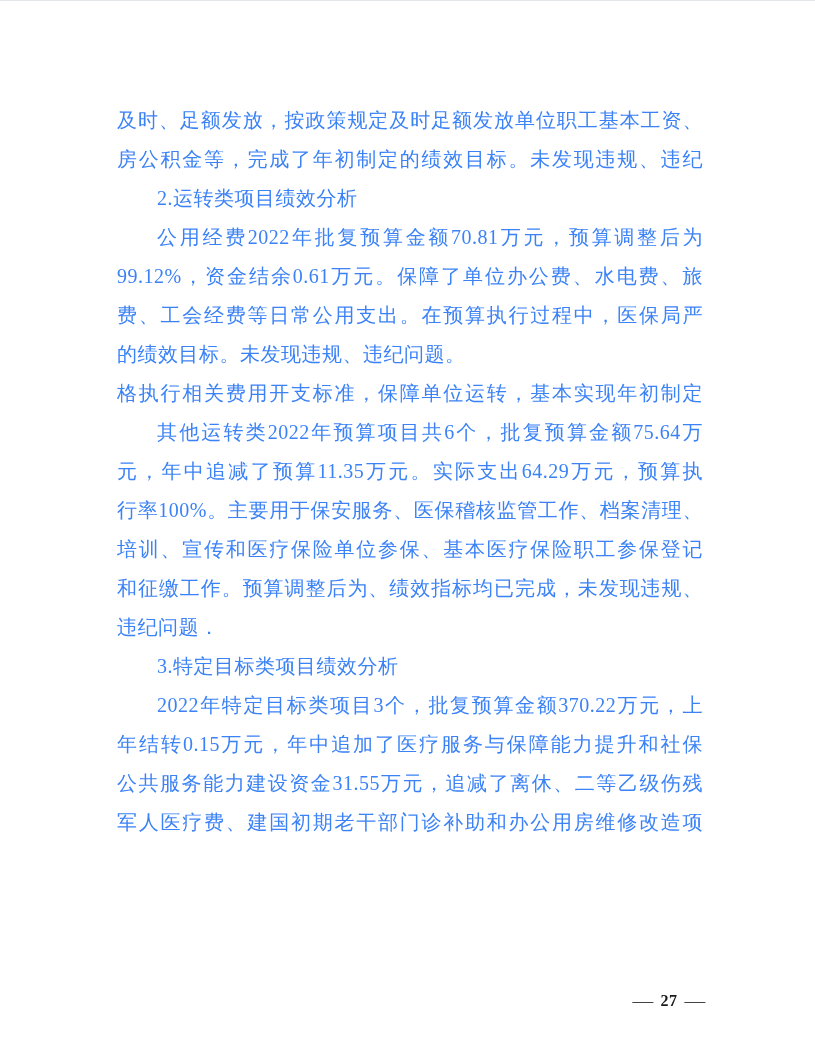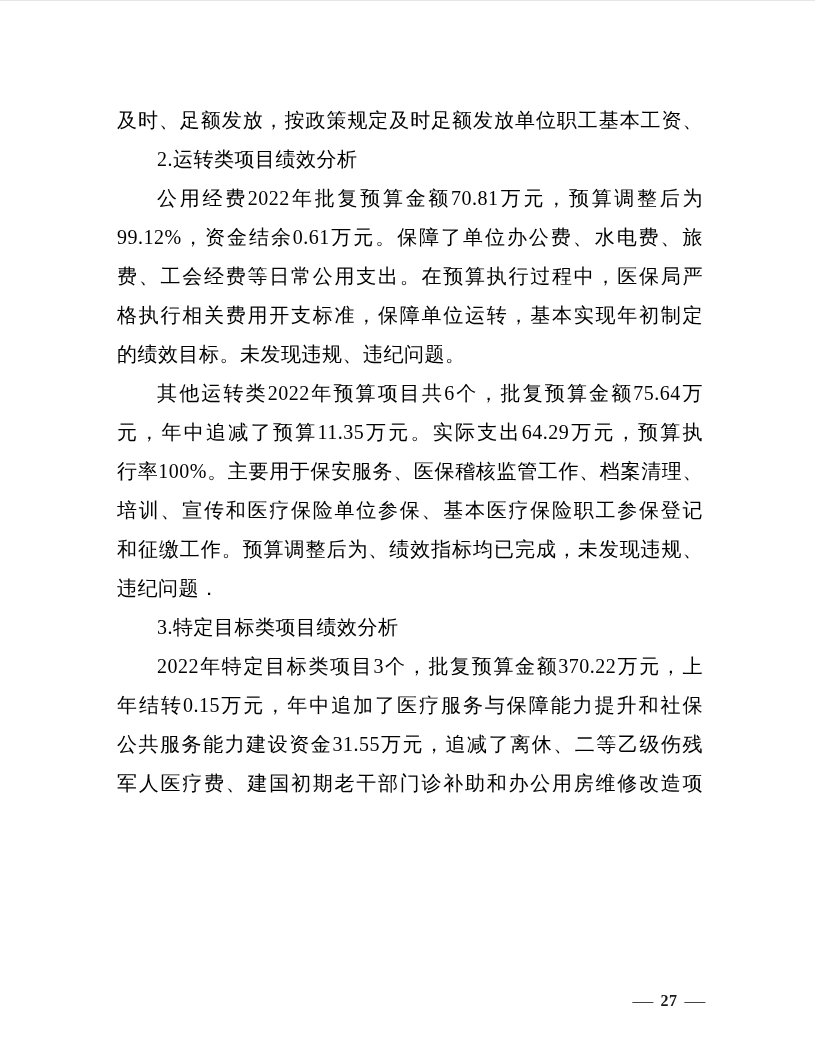--- a/index.html
+++ b/index.html
@@ -14,21 +14,21 @@
     overflow: hidden;
     font-family: "Liberation Serif", "DejaVu Serif", serif;
     border-top: 1px solid #e4e7e9;
     box-sizing: border-box;
   }
   .doc-body {
     position: absolute;
     left: 117px;
     top: 100px;
     width: 586px;
-    color: #000000;
+    color: #3b82f6;
   }
   .line {
     height: 39px;
     line-height: 39px;
     font-size: 20px;
     white-space: nowrap;
     letter-spacing: 0.5px;
   }
   .just {
     text-align: justify;
@@ -60,26 +60,27 @@
     display: inline-block;
   }
 </style>
 </head>
 <body>
 
 <div>
 
   <div class="doc-body">
     <div class="line just">及时、足额发放，按政策规定及时足额发放单位职工基本工资、</div>
+    <div class="line just">房公积金等，完成了年初制定的绩效目标。未发现违规、违纪</div>
     <div class="line indent">2.运转类项目绩效分析</div>
     <div class="line just indent">公用经费2022年批复预算金额70.81万元，预算调整后为</div>
     <div class="line just">99.12%，资金结余0.61万元。保障了单位办公费、水电费、旅</div>
     <div class="line just">费、工会经费等日常公用支出。在预算执行过程中，医保局严</div>
+    <div class="line">的绩效目标。未发现违规、违纪问题。</div>
     <div class="line just">格执行相关费用开支标准，保障单位运转，基本实现年初制定</div>
-    <div class="line">的绩效目标。未发现违规、违纪问题。</div>
     <div class="line just indent">
       <span>其他运转类</span><span class="bold">20</span><span>22年预算项目共6个，批复预算金额75.64万</span>
     </div>
     <div class="line just">元，年中追减了预算11.35万元。实际支出64.29万元，预算执</div>
     <div class="line just">行率100%。主要用于保安服务、医保稽核监管工作、档案清理、</div>
     <div class="line just">培训、宣传和医疗保险单位参保、基本医疗保险职工参保登记</div>
     <div class="line just">和征缴工作。预算调整后为、绩效指标均已完成，未发现违规、</div>
     <div class="line">
       <span>违纪问题</span><span class="bold">．</span>
     </div>

